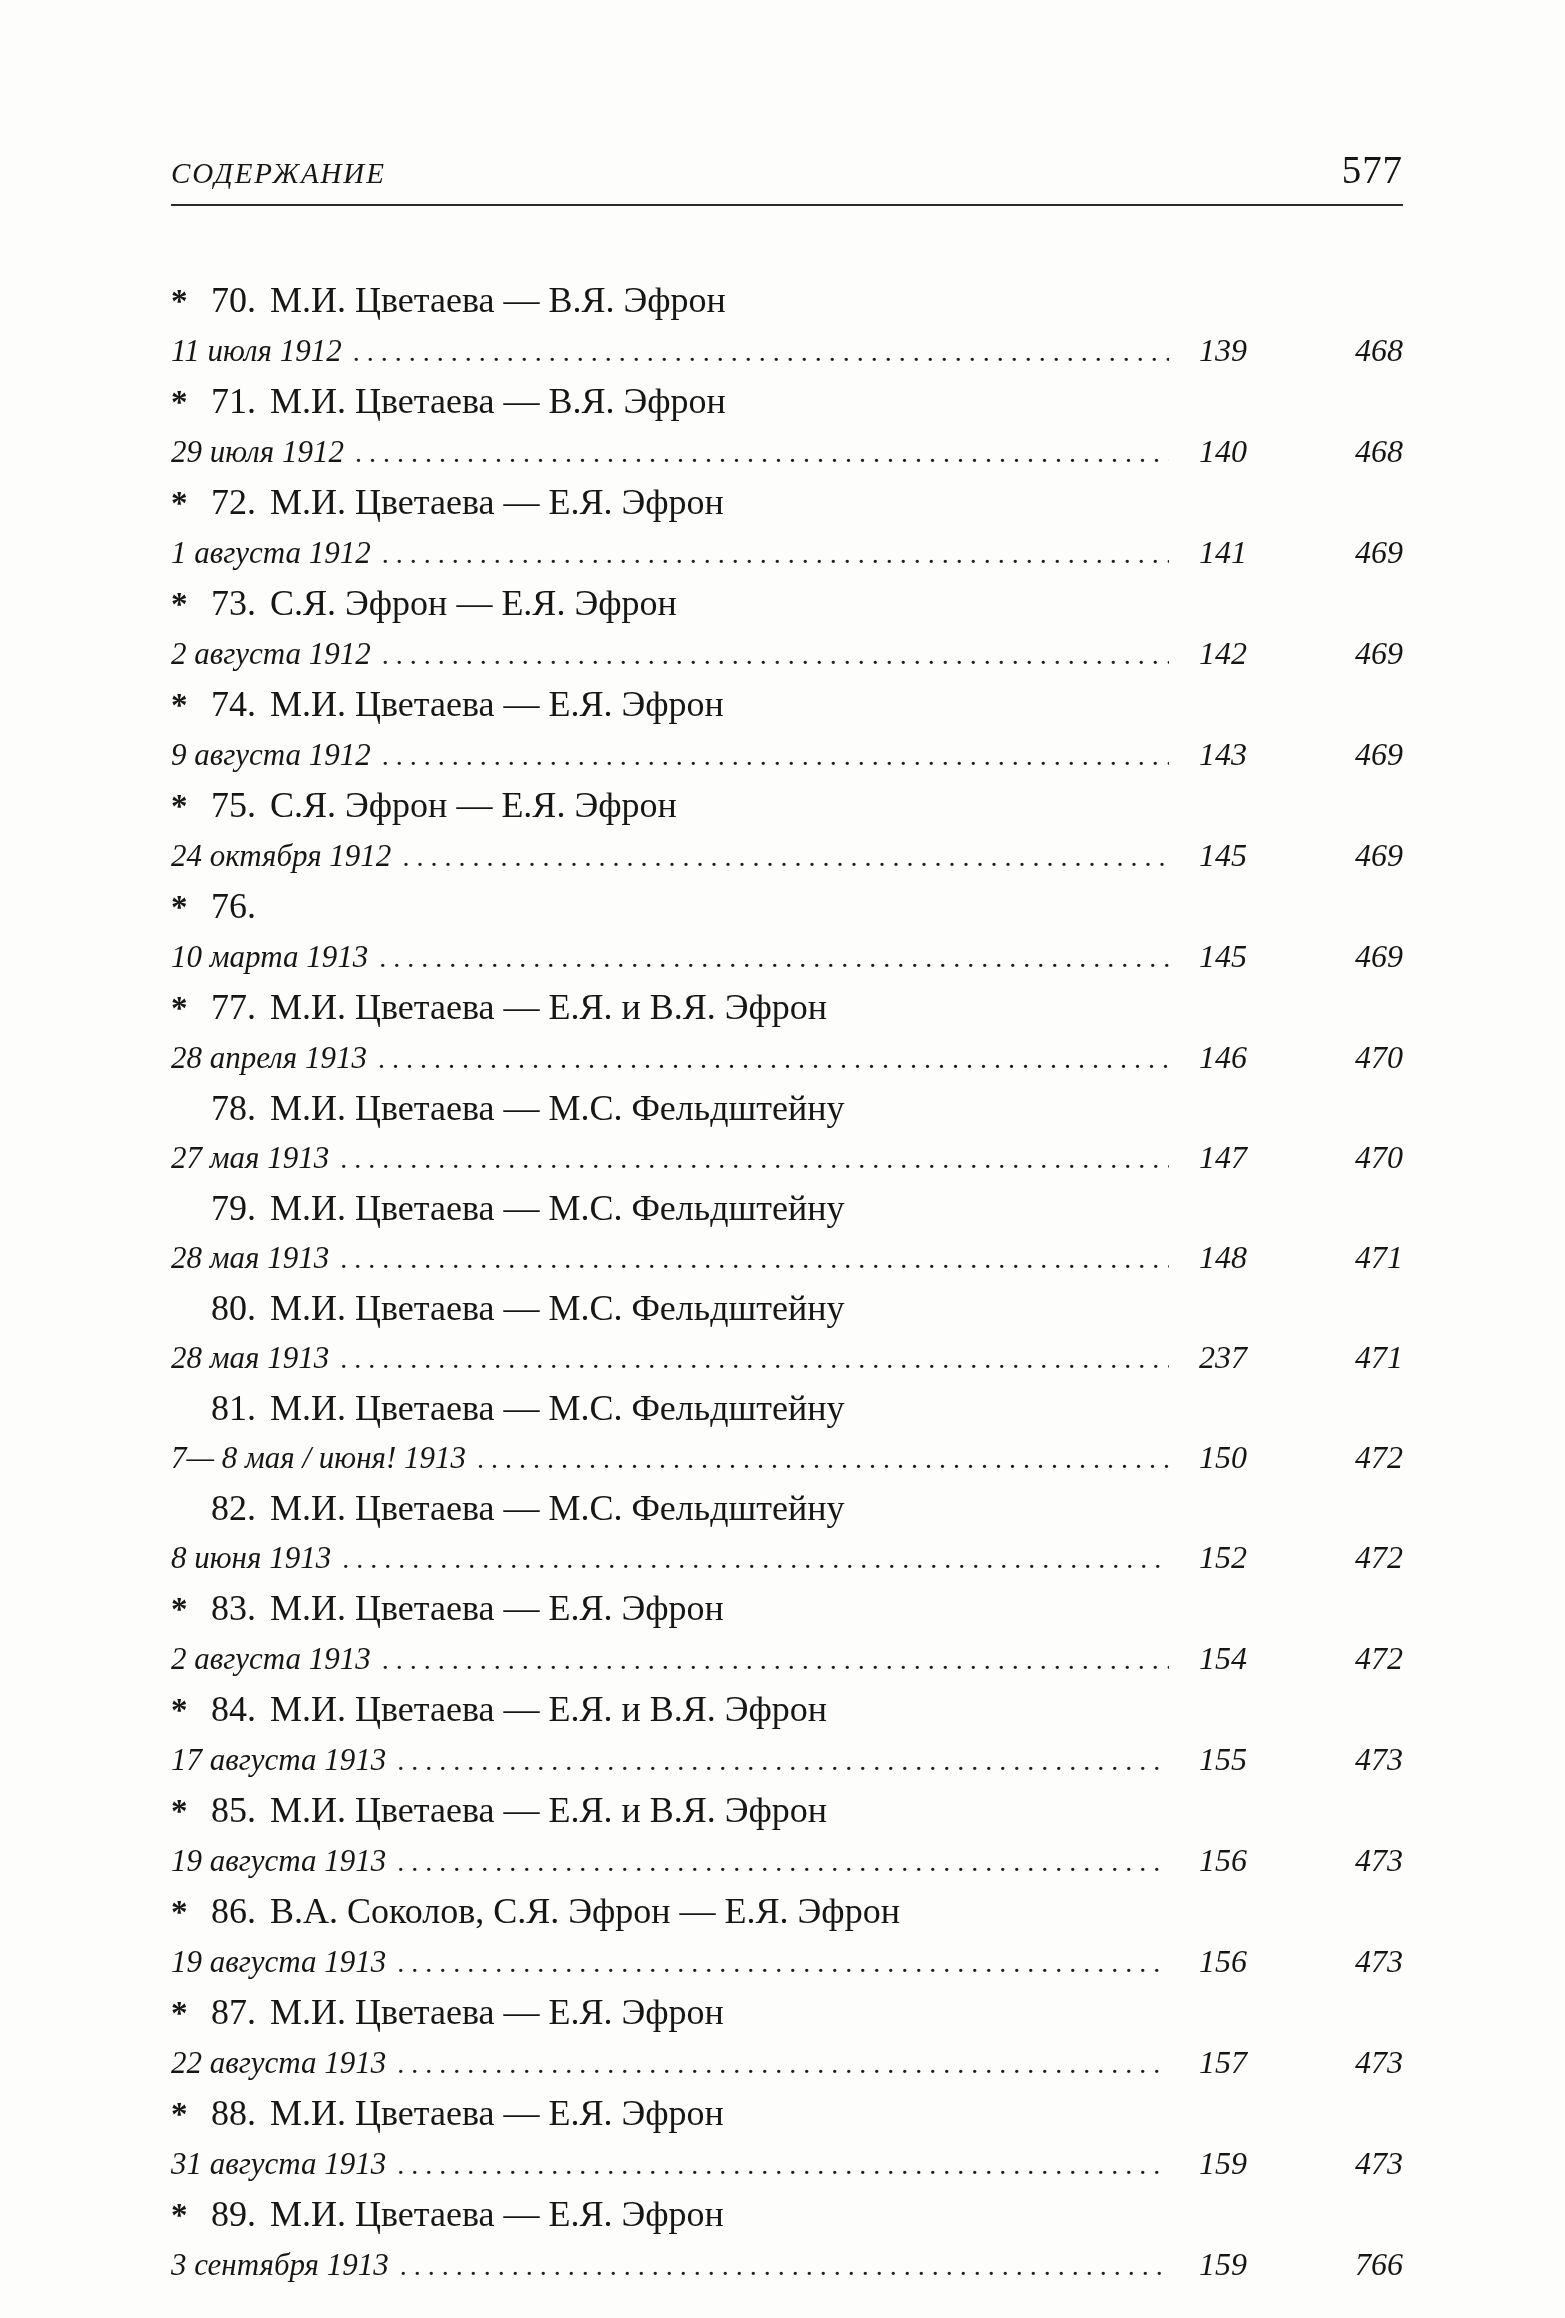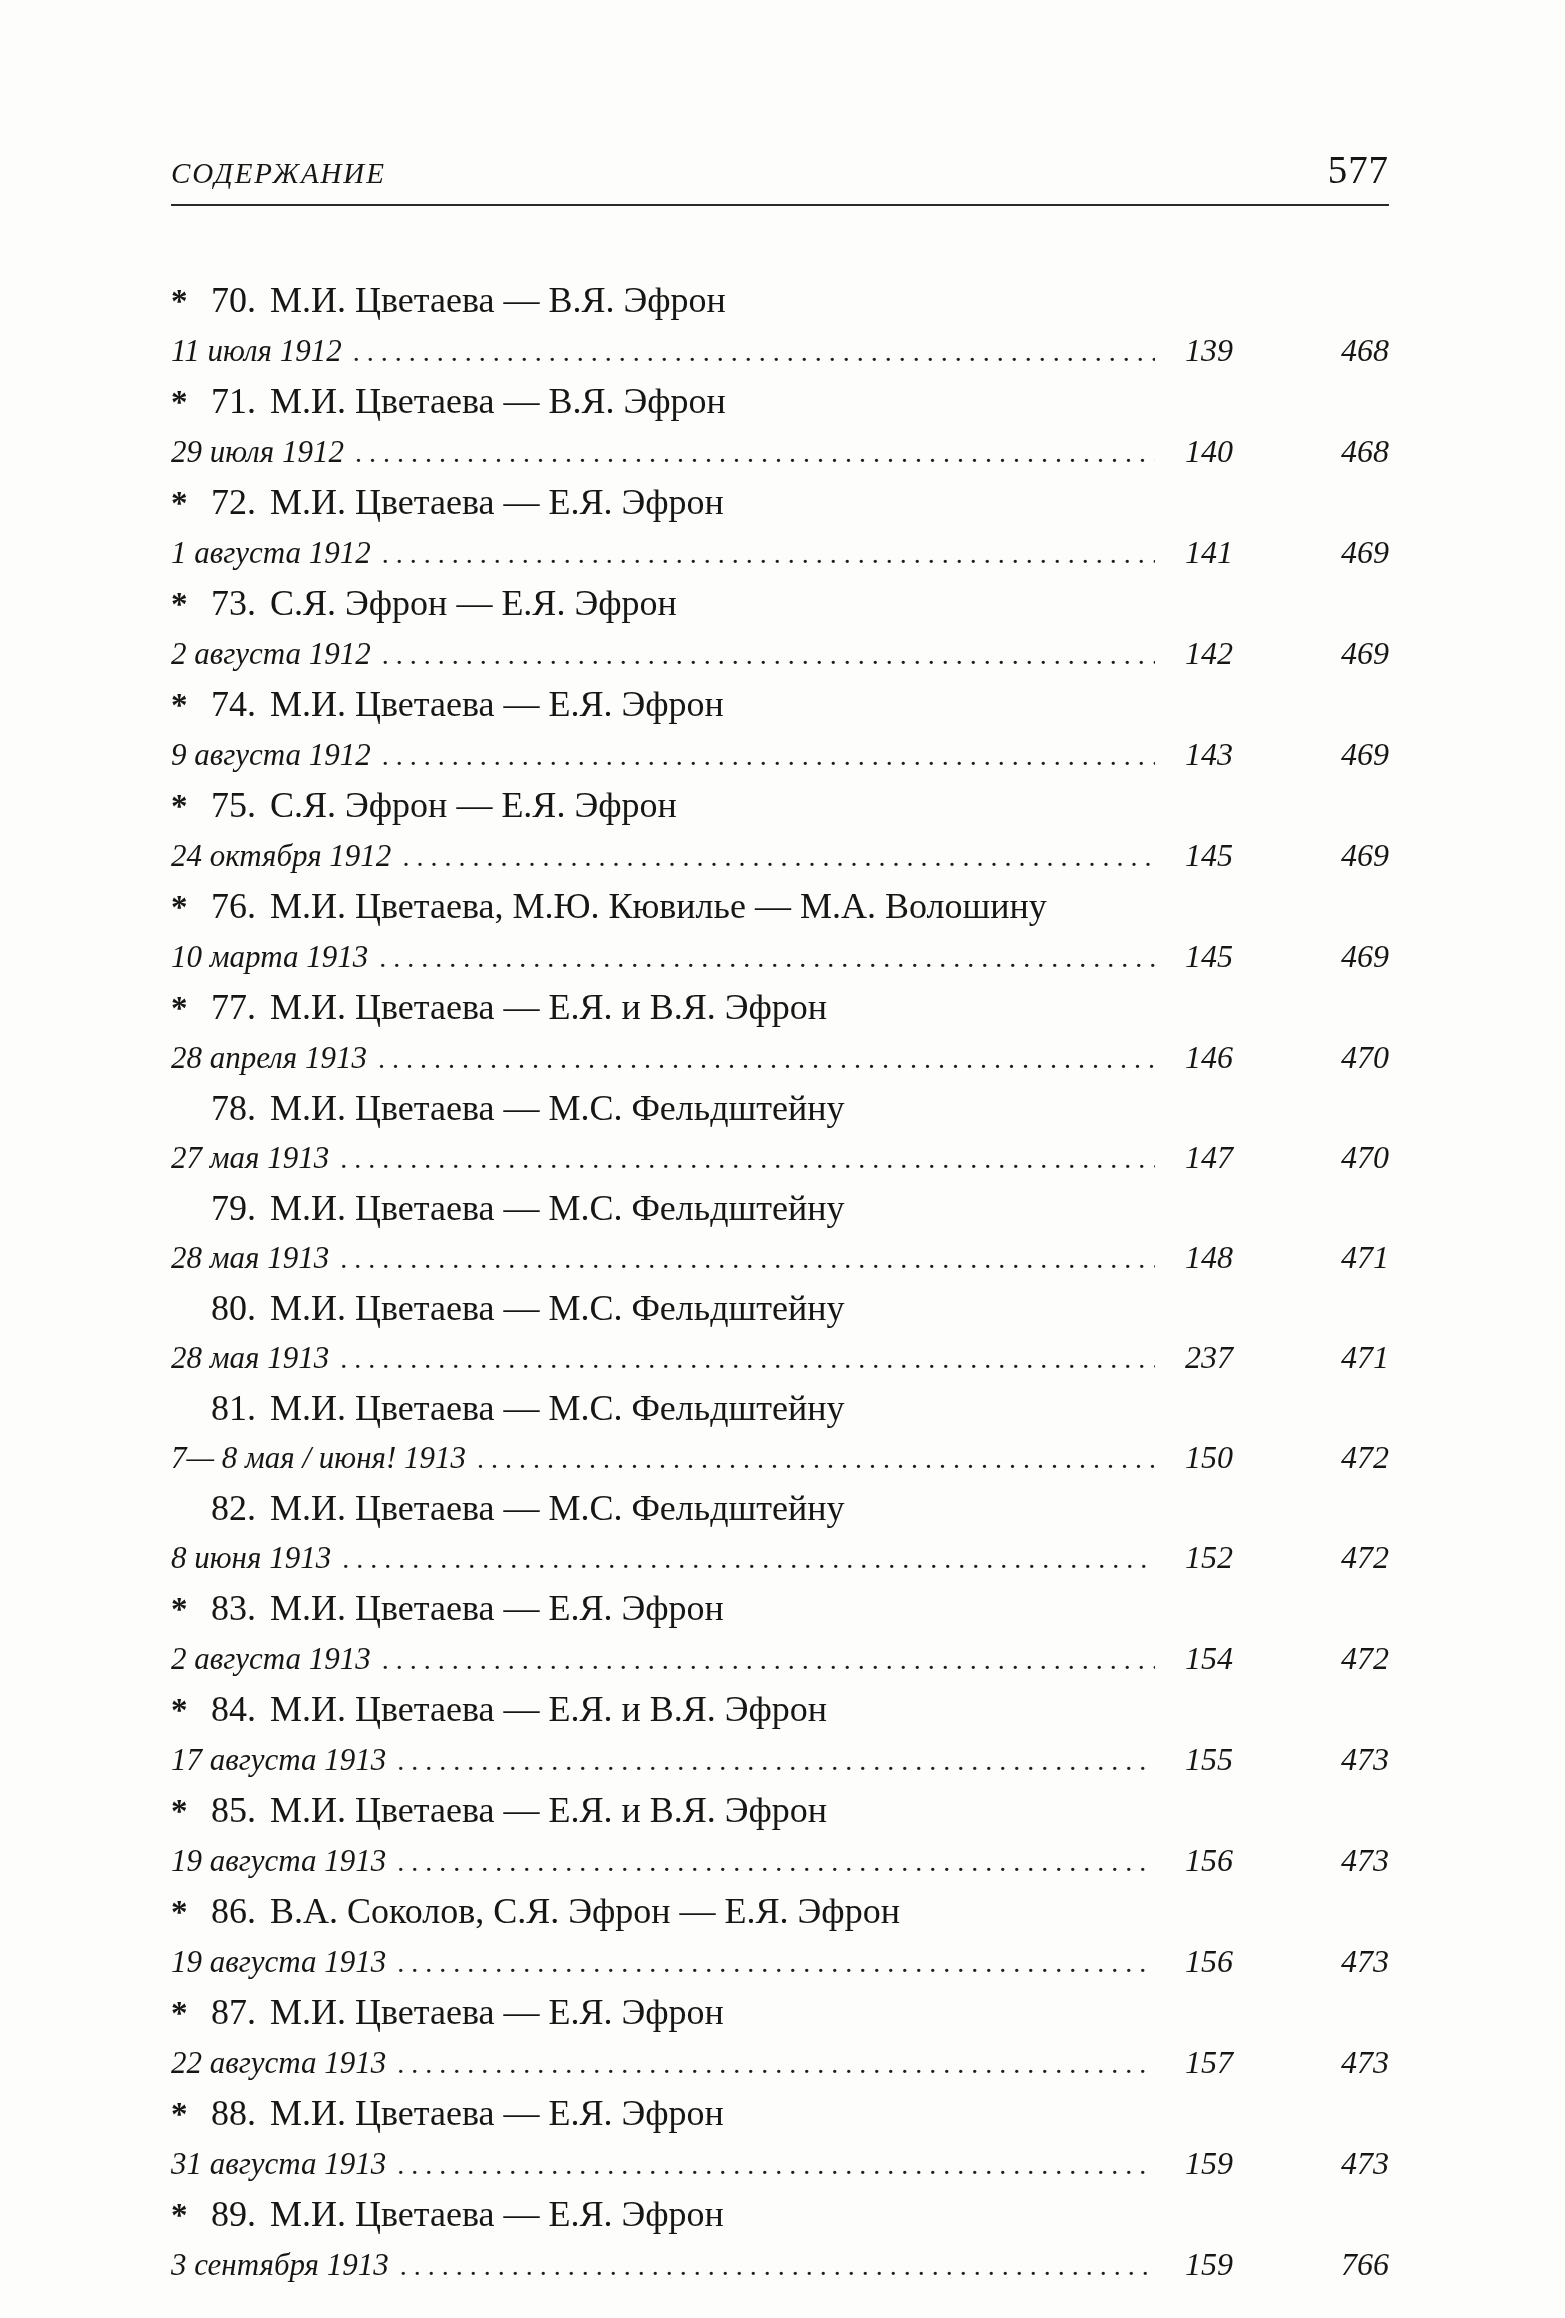--- a/index.html
+++ b/index.html
@@ -13,21 +13,21 @@
     height: 2332px;
     margin: 0 auto;
     background: #fdfdfb;
     color: #161616;
     font-family: "Liberation Serif", "DejaVu Serif", serif;
     box-sizing: border-box;
   }
   .content {
     position: absolute;
     left: 171px;
-    right: 177px;
+    right: 163px;
     top: 134px;
   }
   .header-row {
     display: flex;
     justify-content: space-between;
     align-items: baseline;
     border-bottom: 2.3px solid #2a2a2a;
     padding-bottom: 12px;
   }
   .header-title {
@@ -197,21 +197,20 @@
       <span class="dots"></span>
       <span class="page-cell">145</span>
       <span class="comment-cell">469</span>
     </div>
   </div>
 
   <div class="entry">
     <div class="title-row">
       <span class="star-cell">*</span>
       <span class="num-cell">76.</span>
-      <span class="title-cell">М.И. Цветаева, М.Ю. Кювилье — М.А. Волошину</span>
     </div>
     <div class="date-row">
       <span class="date-cell">10 марта 1913</span>
       <span class="dots"></span>
       <span class="page-cell">145</span>
       <span class="comment-cell">469</span>
     </div>
   </div>
 
   <div class="entry">

